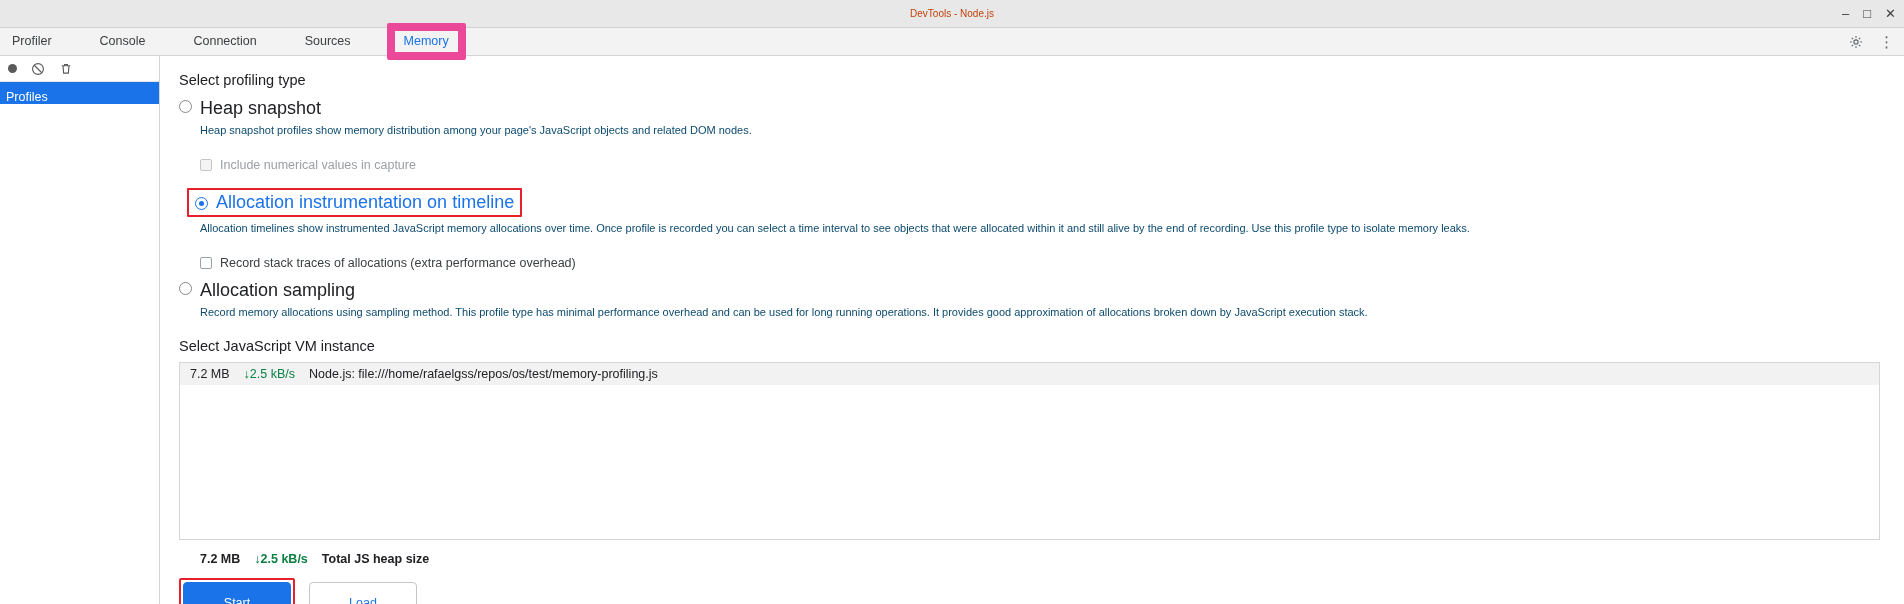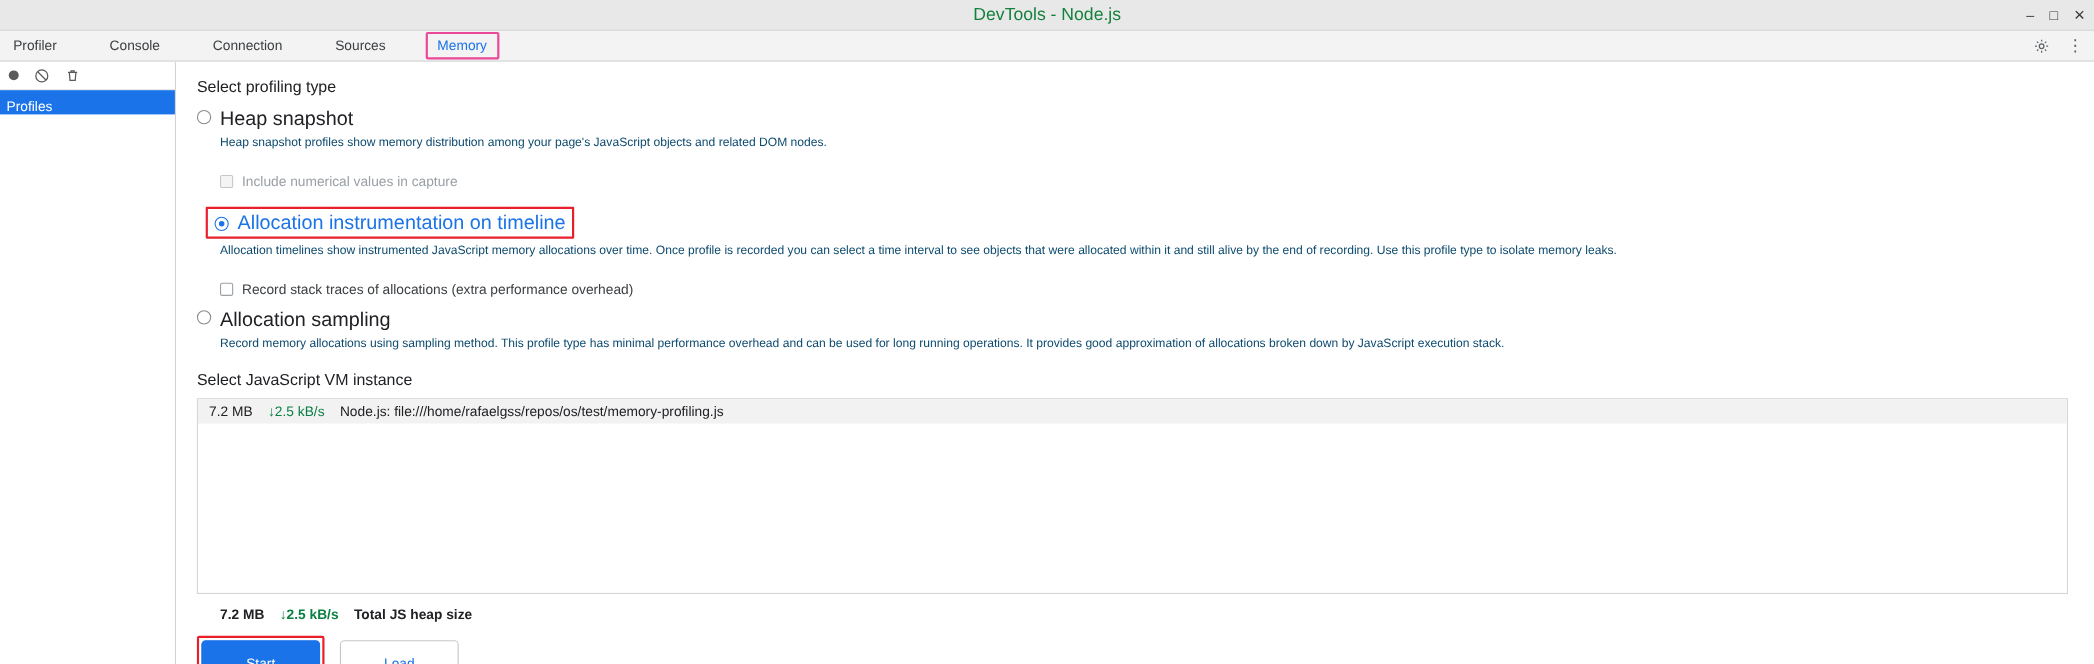--- a/index.html
+++ b/index.html
@@ -19,22 +19,22 @@
     background: #e8e8e8;
     border-bottom: 1px solid #d0d0d0;
     display: flex;
     align-items: center;
     position: relative;
   }
   .titlebar-title {
     position: absolute;
     left: 0; right: 0;
     text-align: center;
-    font-size: 16px;
-    color: #15803d;
+    font-size: 10px;
+    color: #c2410c;
   }
   .window-buttons {
     position: absolute;
     right: 8px;
     display: flex;
     align-items: center;
     gap: 14px;
     font-size: 13px;
     color: #3c3c3c;
   }
@@ -56,21 +56,21 @@
     font-size: 12.5px;
     color: #3c4043;
     border: 1px solid transparent;
     border-radius: 2px;
     line-height: 1.2;
   }
   .tab.selected {
     color: #1a73e8;
   }
   .tab.highlighted {
-    border: 2px solid #ec4899;
+    border: 8px solid #ec4899;
     padding: 3px 9px;
   }
   .tabstrip-right {
     position: absolute;
     right: 10px;
     display: flex;
     align-items: center;
     gap: 16px;
     color: #5f6368;
   }

